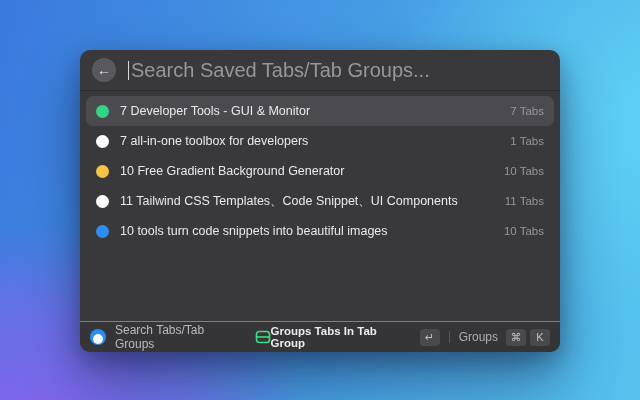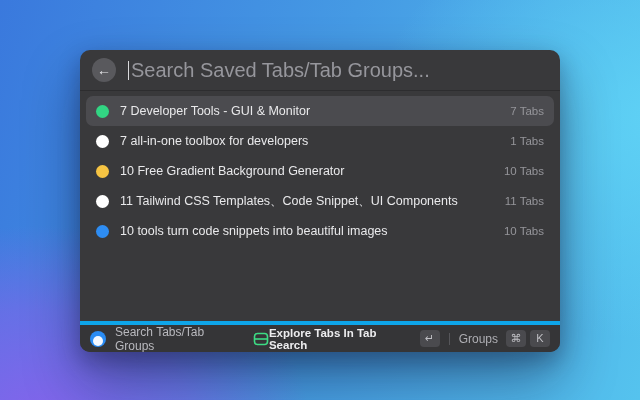--- a/index.html
+++ b/index.html
@@ -91,21 +91,21 @@
     color: #95959a;
     margin-left: 4px;
     white-space: nowrap;
   }
 
   
   .footer {
     margin-top: auto;
     height: 31px;
     flex: 0 0 31px;
-    border-top: 4px solid #0ea5e9;
+    border-top: 1px solid #0ea5e9;
     background: #353537;
     display: flex;
     align-items: center;
     padding: 0 10px;
   }
   .app-icon {
     width: 16px; height: 16px;
     border-radius: 50%;
     background: #2a8cf4;
     position: relative;
@@ -201,21 +201,21 @@
   <div class="footer">
     <span class="app-icon"></span>
     <span class="footer-label">Search Tabs/Tab Groups</span>
     <span class="group-icon">
       <svg width="16" height="16" viewBox="0 0 16 16" fill="none">
         <rect x="1.5" y="2.5" width="13" height="11" rx="3" stroke="#3ddc84" stroke-width="1.6"></rect>
         <line x1="1.5" y1="8" x2="14.5" y2="8" stroke="#3ddc84" stroke-width="1.6"></line>
       </svg>
     </span>
     <div class="footer-right">
-      <span class="primary-action">Explore Tabs In Tab Search</span>
+      <span class="primary-action">Groups Tabs In Tab Group</span>
       <span class="key-badge">↵</span>
       <span class="footer-sep"></span>
       <span class="actions-label">Groups</span>
       <span class="key-badge">⌘</span>
       <span class="key-badge">K</span>
     </div>
   </div>
 
 </div>
 

